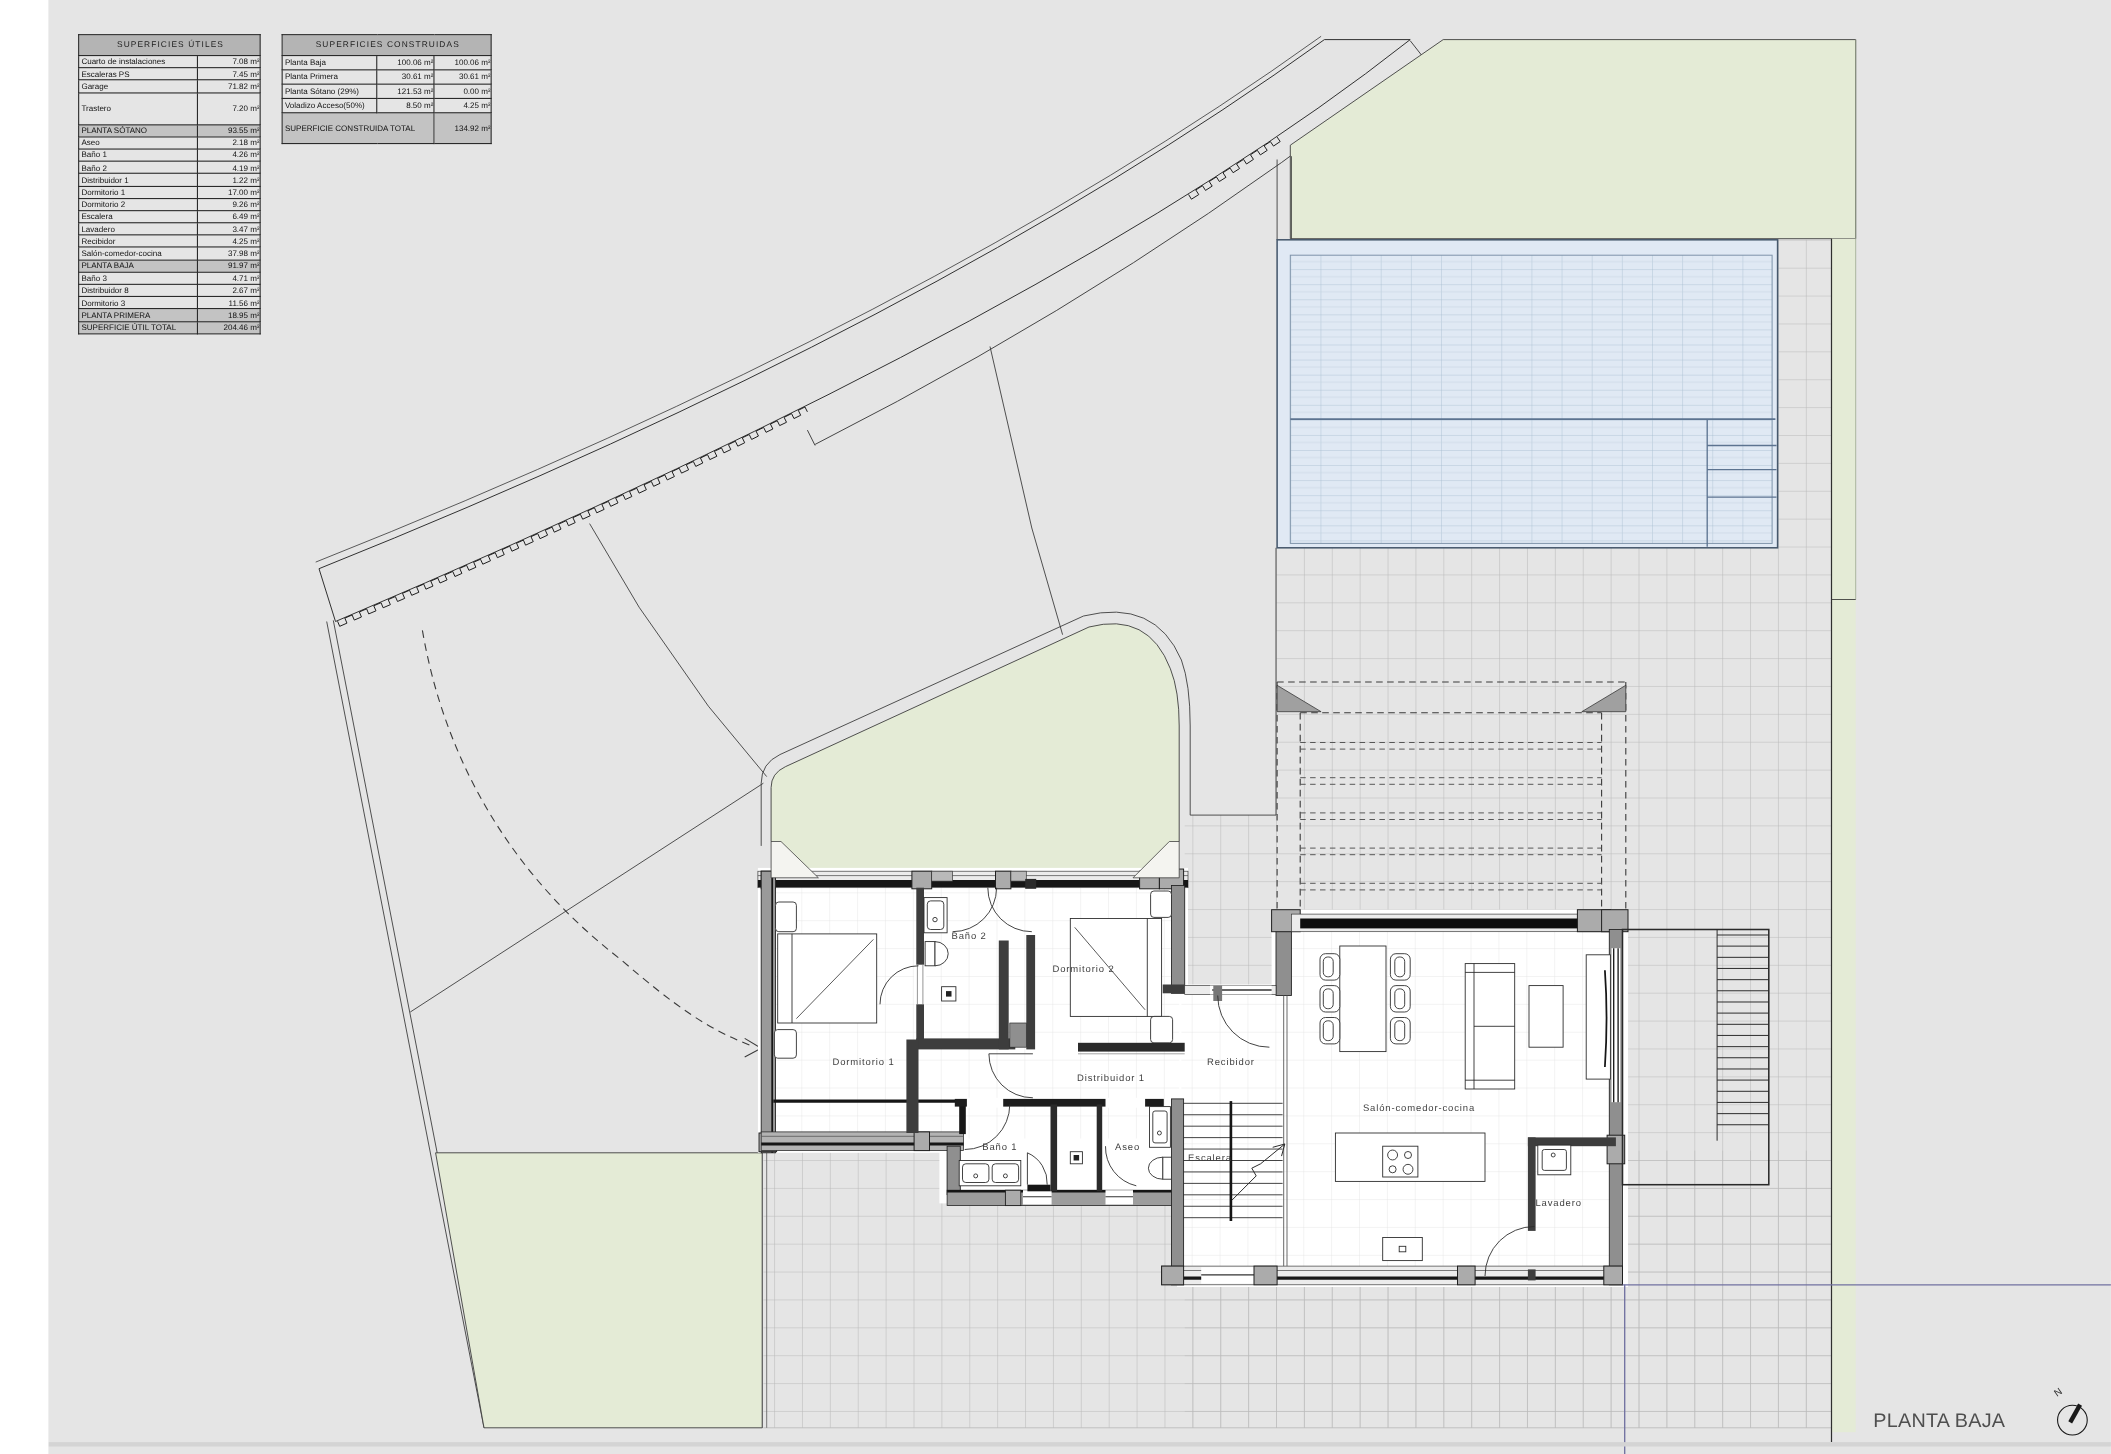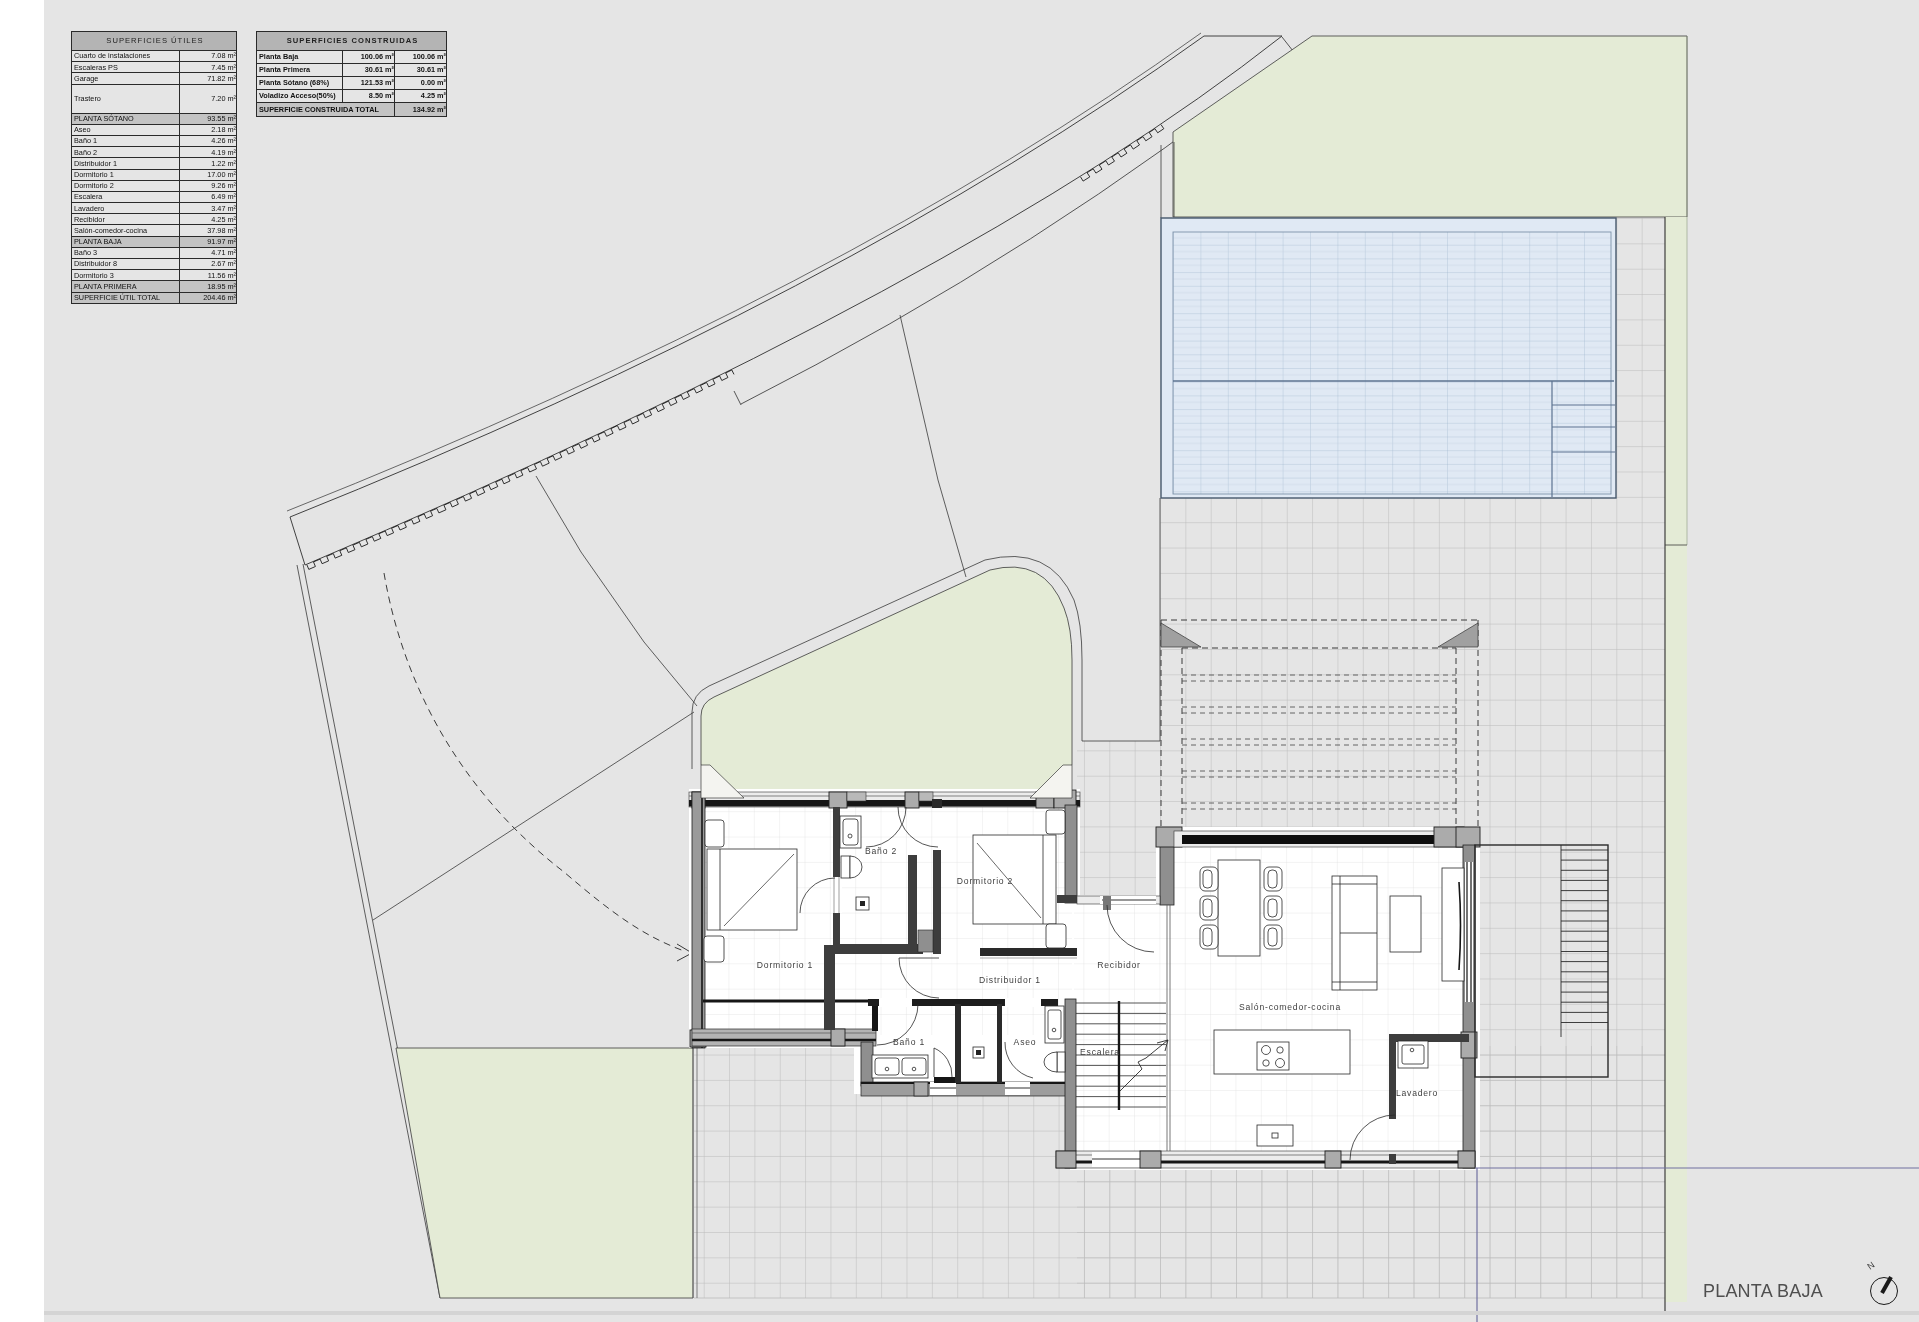--- a/index.html
+++ b/index.html
@@ -103,51 +103,51 @@
           <td class="gr">PLANTA PRIMERA</td>
           <td class="num gr">18.95 m²</td>
         </tr>
 <tr style="height:11.2px">
           <td class="gr">SUPERFICIE ÚTIL TOTAL</td>
           <td class="num gr">204.46 m²</td>
         </tr>
 </tbody>
     </table>
 
-<table class="tbl" style="left:212px;top:31px;width:190px;height:85px;font-weight:bold;">
+<table class="tbl" style="left:212px;top:31px;width:190px;height:85px;">
 <colgroup>
         <col style="width:86px">
         <col style="width:52px">
         <col style="width:52px">
       </colgroup>
 <tbody>
         <tr style="height:19px">
           <td class="hd" colspan="3">SUPERFICIES CONSTRUIDAS</td>
         </tr>
 <tr style="height:13px">
           <td>Planta Baja</td>
           <td class="num">100.06 m²</td>
           <td class="num">100.06 m²</td>
         </tr>
 <tr style="height:13px">
           <td>Planta Primera</td>
           <td class="num">30.61 m²</td>
           <td class="num">30.61 m²</td>
         </tr>
 <tr style="height:13px">
-          <td>Planta Sótano (68%)</td>
+          <td>Planta Sótano (29%)</td>
           <td class="num">121.53 m²</td>
           <td class="num">0.00 m²</td>
         </tr>
 <tr style="height:13px">
           <td>Voladizo Acceso(50%)</td>
           <td class="num">8.50 m²</td>
           <td class="num">4.25 m²</td>
         </tr>
-<tr style="height:14px" class="gr">
+<tr style="height:28px" class="gr">
           <td class="gr" colspan="2">SUPERFICIE CONSTRUIDA TOTAL</td>
           <td class="num gr">134.92 m²</td>
         </tr>
 </tbody>
     </table>
 <svg id="plan" width="1919" height="1322" viewBox="0 0 1919 1322">
 <defs>
 <pattern id="gt" x="1116" y="218" width="25.35" height="25.35" patternUnits="userSpaceOnUse">
  <path d="M25.35 0H0V25.35" fill="none" stroke="#bababa" stroke-width="1"></path>
 </pattern>

